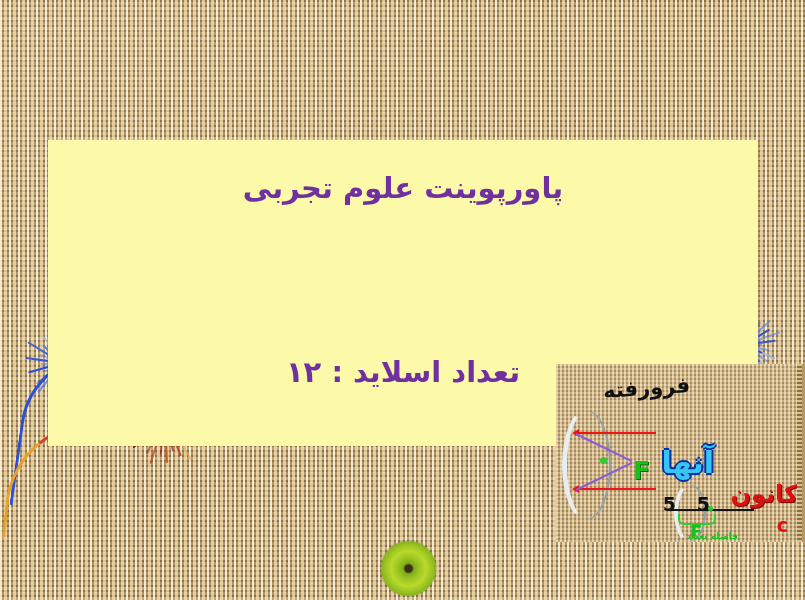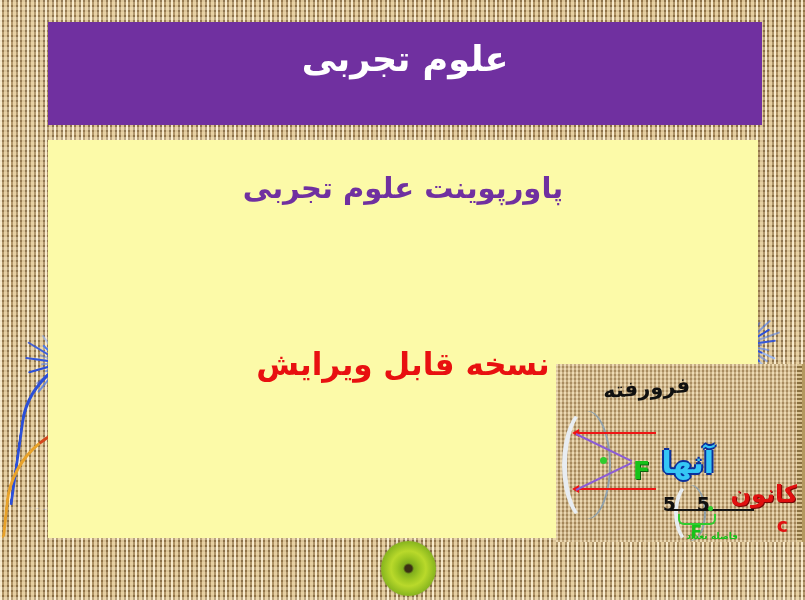--- a/index.html
+++ b/index.html
@@ -56,21 +56,21 @@
     direction: rtl;
     white-space: nowrap;
   }
 
   
   #content-panel {
     position: absolute;
     left: 48px;
     top: 140px;
     width: 710px;
-    height: 398px;
+    height: 306px;
     background: #fcfaa8;
     box-sizing: border-box;
   }
 
   .headline-block {
     position: absolute;
     top: 22px;
     left: 0;
     right: 0;
     text-align: center;
@@ -365,23 +365,20 @@
     width: 5px; height: 100%;
     background: repeating-linear-gradient(0deg,
       #d9c291 0px, #d9c291 2px, #8a7040 2px, #8a7040 4px);
   }
 </style>
 </head>
 <body>
 
 <div id="slide">
 
-  <div id="title-bar">
-    <div id="title-text">علوم تجربی</div>
-  </div>
 
   <div class="fw" id="fw-blue-left">
     <div class="burst">
         <div class="ray" style="width: 18px; transform: rotate(0deg); background: rgb(43, 79, 216); opacity: 0.45;"></div>
         <div class="ray" style="width: 26.1px; transform: rotate(11.8deg); background: rgb(79, 125, 238); opacity: 0.62;"></div>
         <div class="ray" style="width: 34.3px; transform: rotate(23.7deg); background: rgb(143, 180, 255); opacity: 0.79;"></div>
         <div class="ray" style="width: 20.4px; transform: rotate(23.5deg); background: rgb(43, 79, 216); opacity: 0.96;"></div>
         <div class="ray" style="width: 28.6px; transform: rotate(35.3deg); background: rgb(79, 125, 238); opacity: 0.53;"></div>
         <div class="ray" style="width: 36.7px; transform: rotate(47.1deg); background: rgb(143, 180, 255); opacity: 0.7;"></div>
         <div class="ray" style="width: 22.8px; transform: rotate(47deg); background: rgb(43, 79, 216); opacity: 0.87;"></div>
@@ -575,21 +572,21 @@
     <div class="core"></div>
   </div>
 
   <div id="content-panel">
 
     <div class="headline-block">
       <div class="headline">پاورپوینت علوم تجربی</div>
     </div>
 
     <div class="notice-block">
-      <div class="notice-editable">نسخه قابل ویرایش</div>
+      <div class="notice-count">تعداد اسلاید : ۱۲</div>
     </div>
 
   </div>
 
   <div id="green-ball"></div>
 
   <div id="mirror-overlay">
 
     <div id="arc-main" class="mirror-arc"></div>
     <div id="ray-top" class="ray-line"></div>

